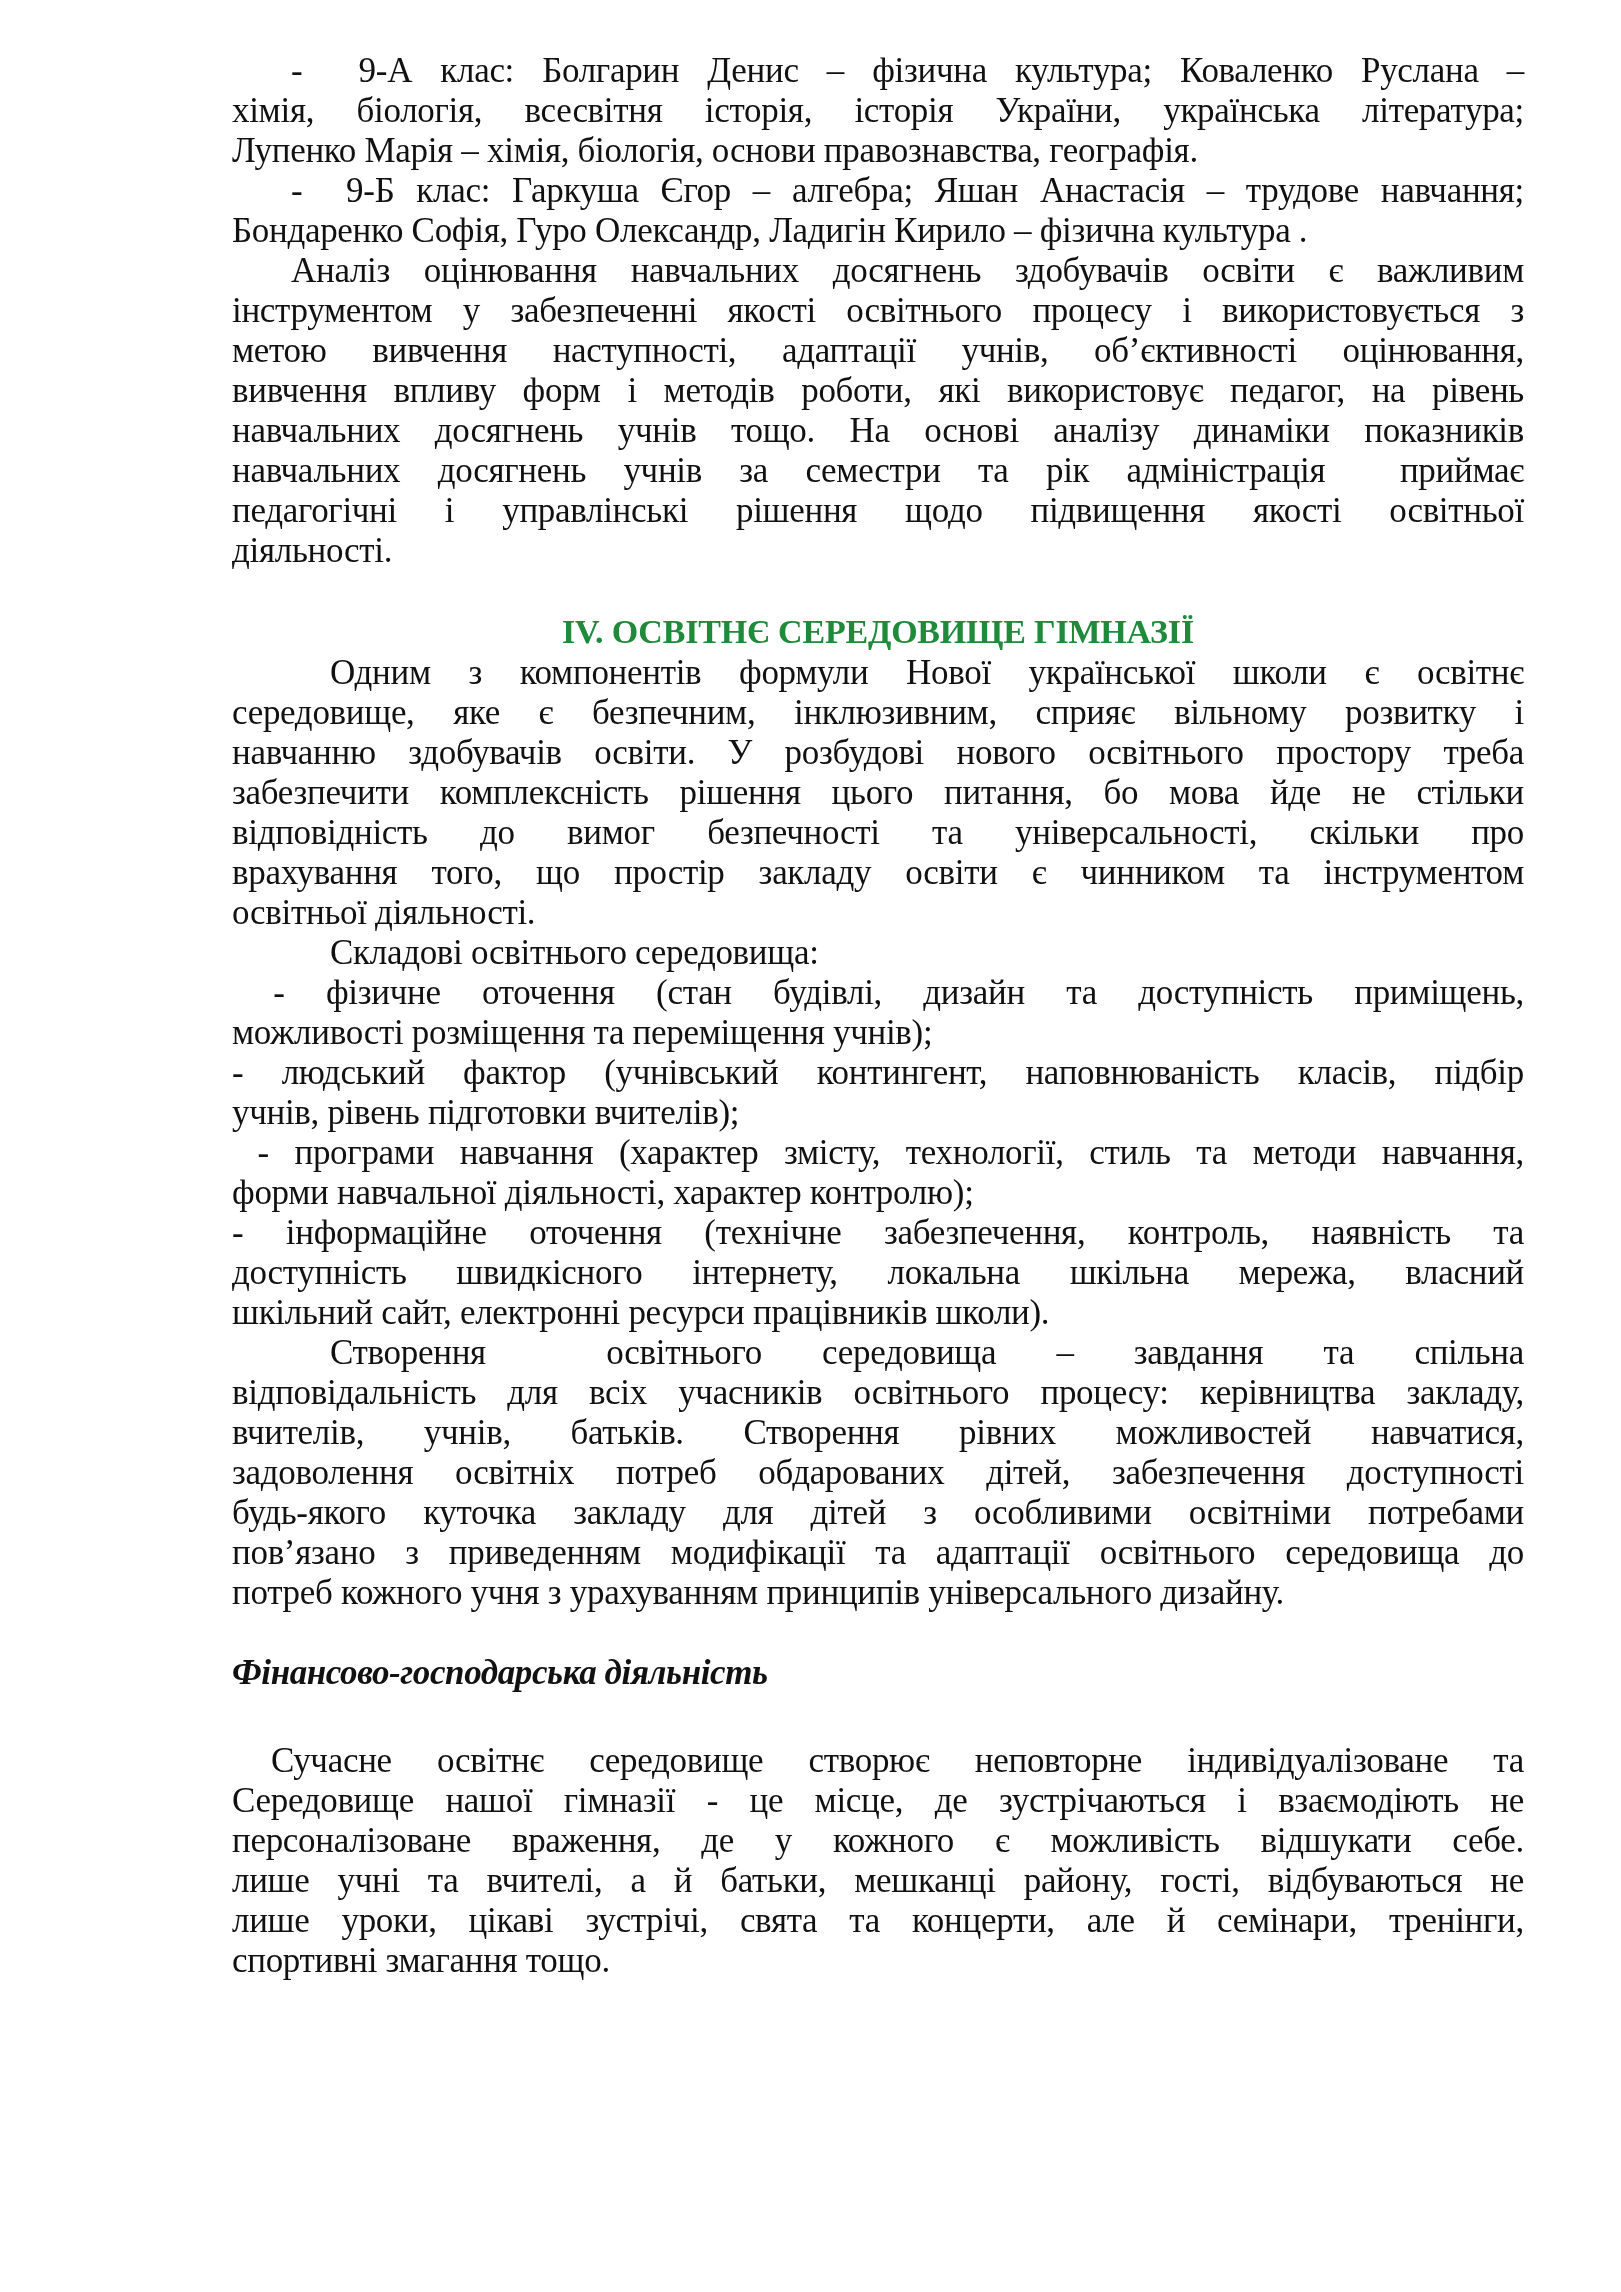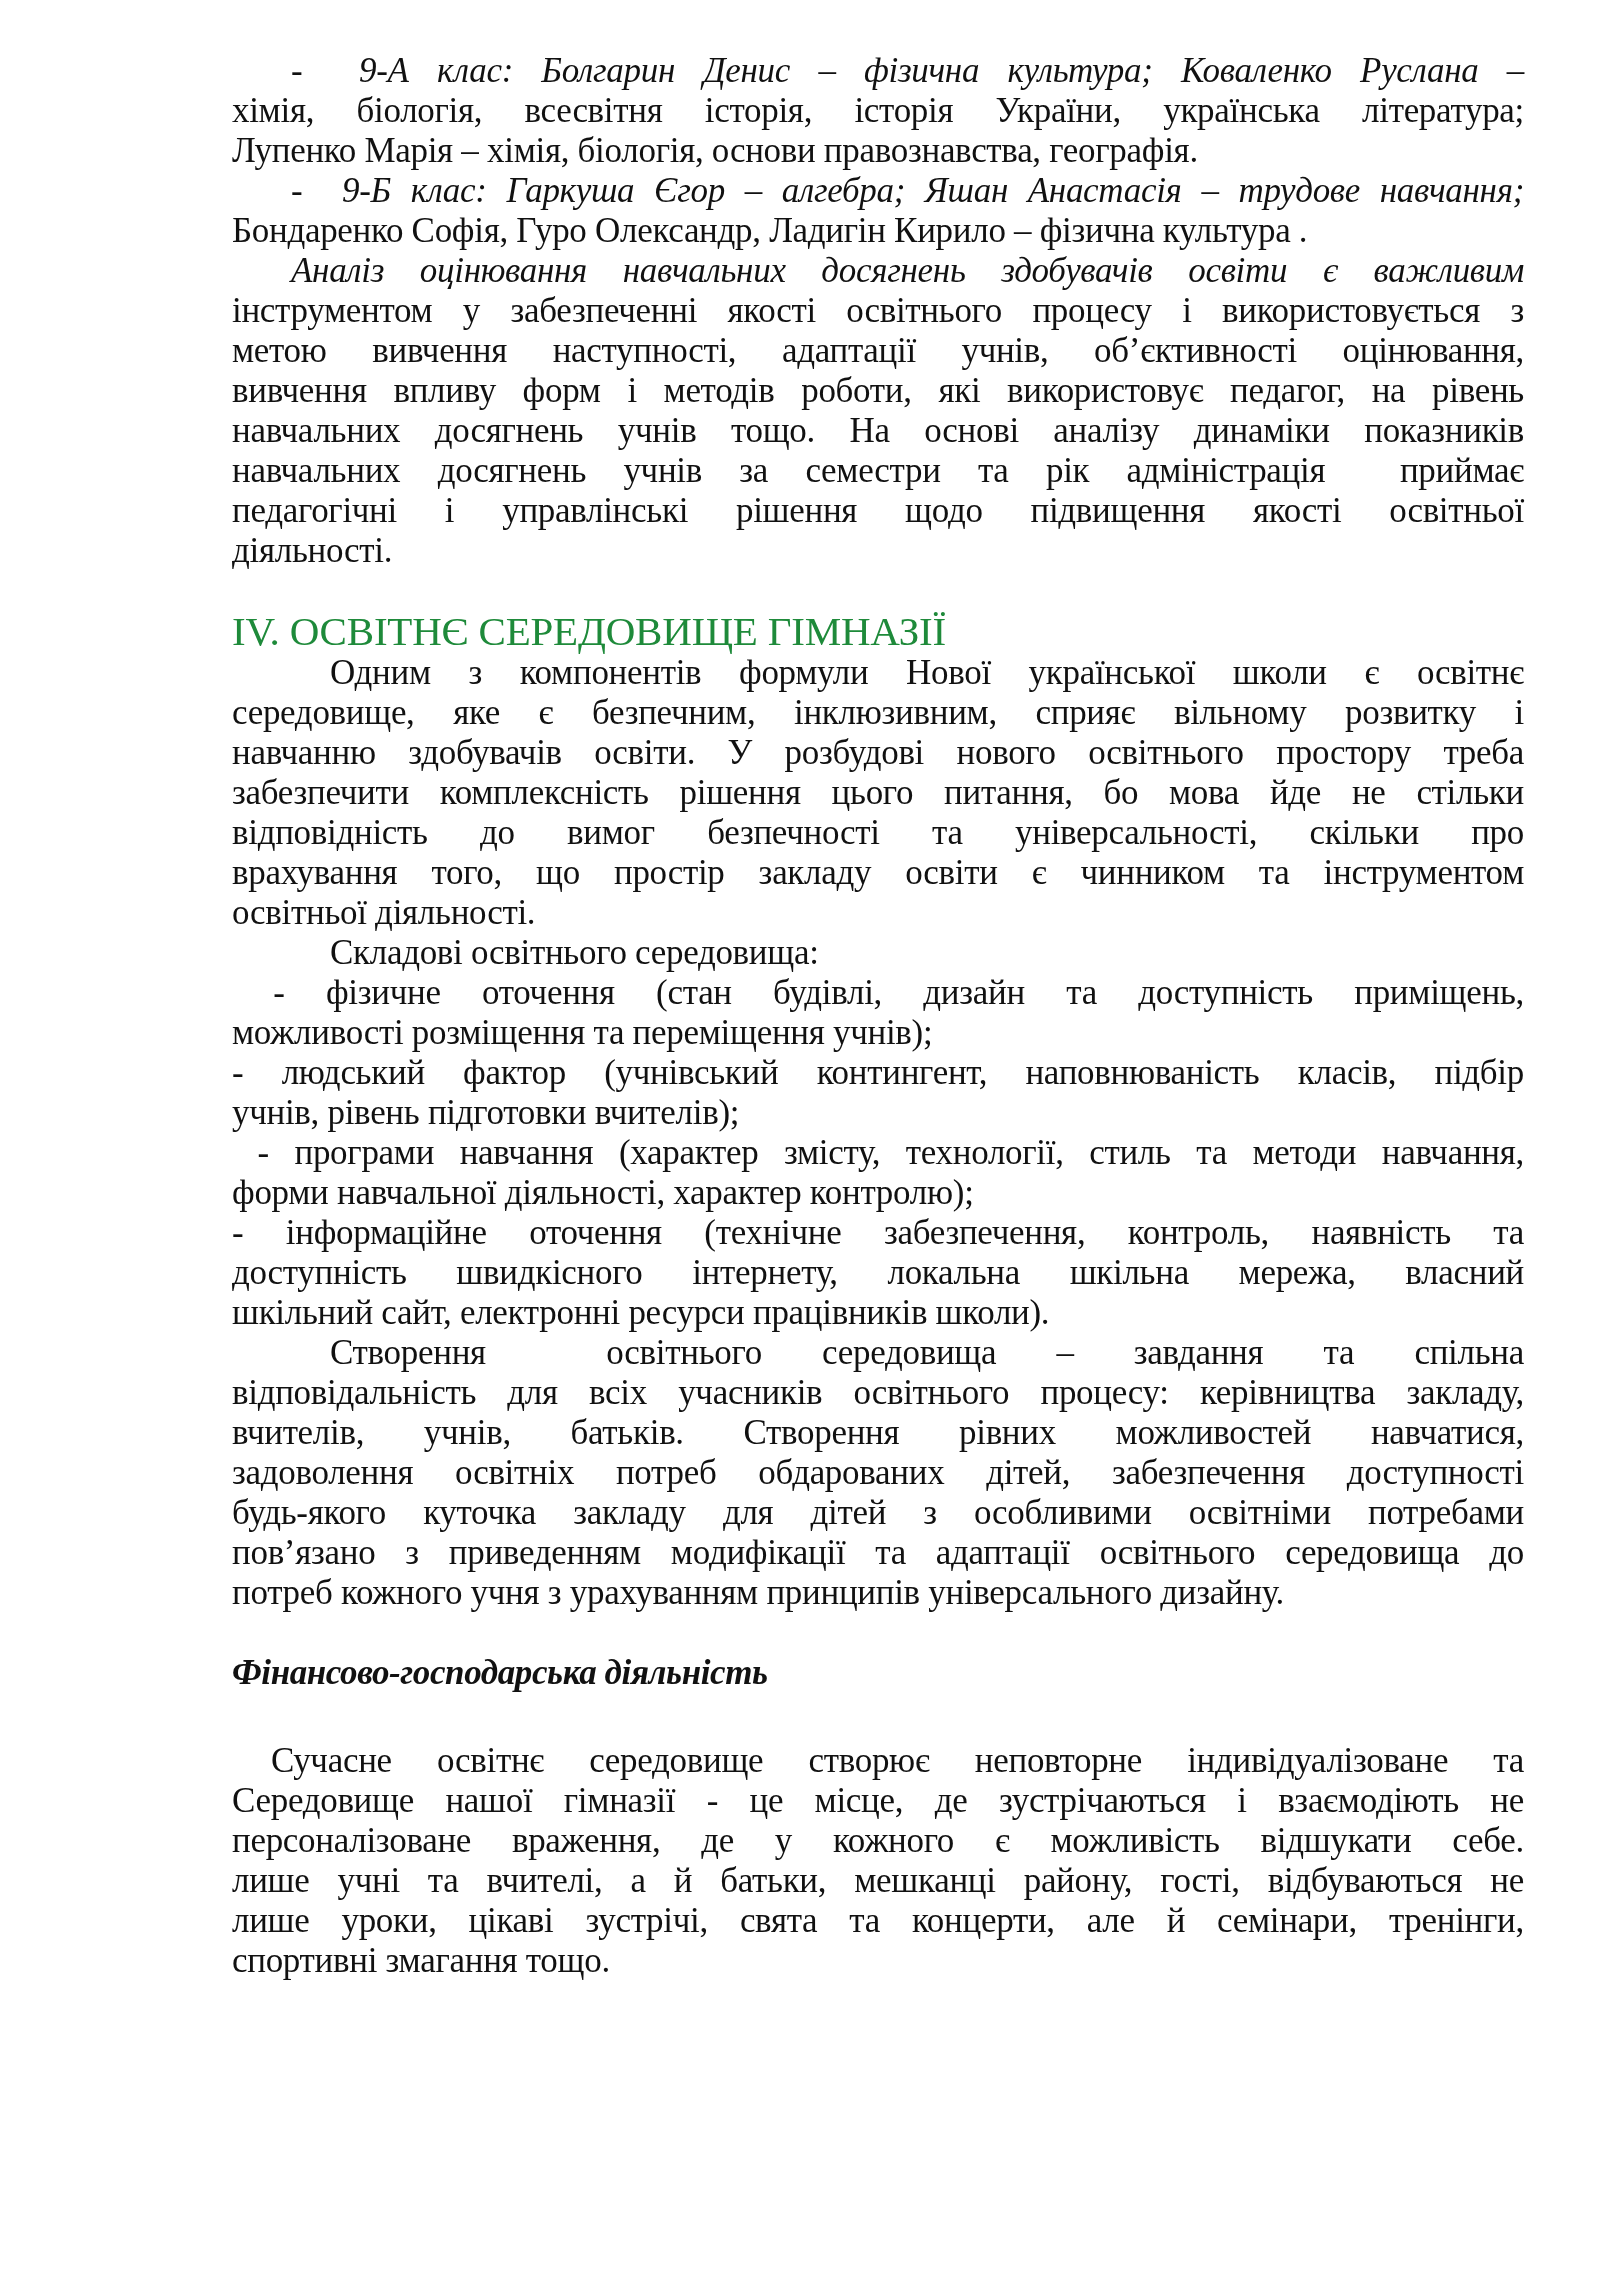--- a/index.html
+++ b/index.html
@@ -8,26 +8,26 @@
       position: absolute; left: 232px; top: 51px; width: 1292px;
       font-family: "Liberation Serif", "DejaVu Serif", serif;
       font-size: 35px; color: #111111;
     }
     .line {
       display: block; height: 40px; line-height: 40px;
       white-space: nowrap; text-align: justify; text-align-last: justify;
       letter-spacing: -0.3px; word-spacing: 0px;
     }
     .line.last { text-align-last: left; }
-    .indent-s { padding-left: 59px; font-style: italic; }
+    .indent-s { padding-left: 59px; }
     .indent-l { padding-left: 98px; }
     .gap { display: block; height: 40px; }
     .heading {
       display: block; height: 43px; line-height: 43px; margin-top: 39px;
-      color: #1e8a3a; font-weight: normal; font-size: 41px;
+      text-align: center; color: #1e8a3a; font-weight: bold; font-size: 34px;
       letter-spacing: -0.2px;
     }
     .subheading {
       display: block; height: 40px; line-height: 40px;
       font-weight: bold; font-style: italic; letter-spacing: -0.4px;
     }
     .para { display: block; }
   </style>
 </head>
 <body>

